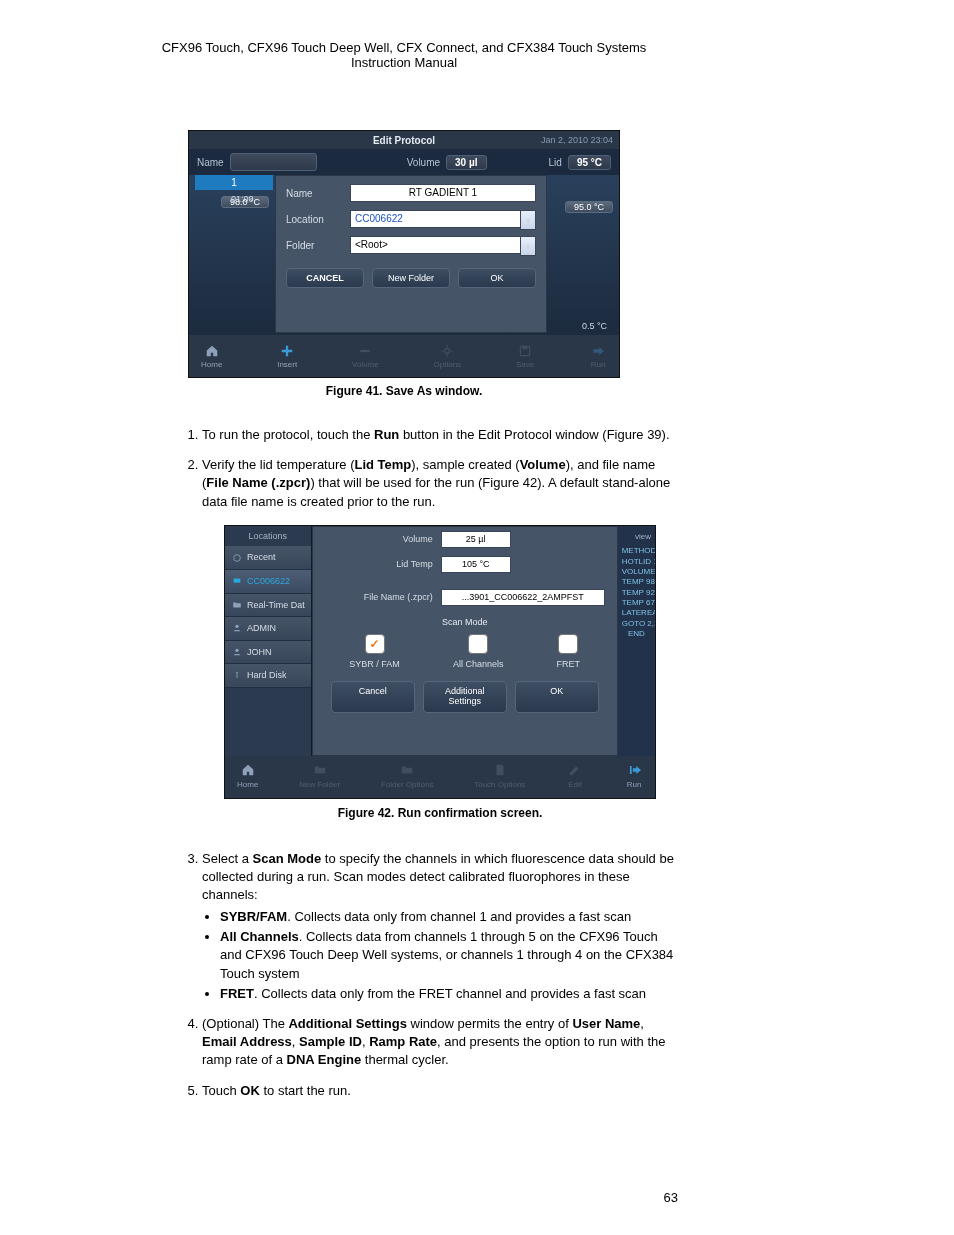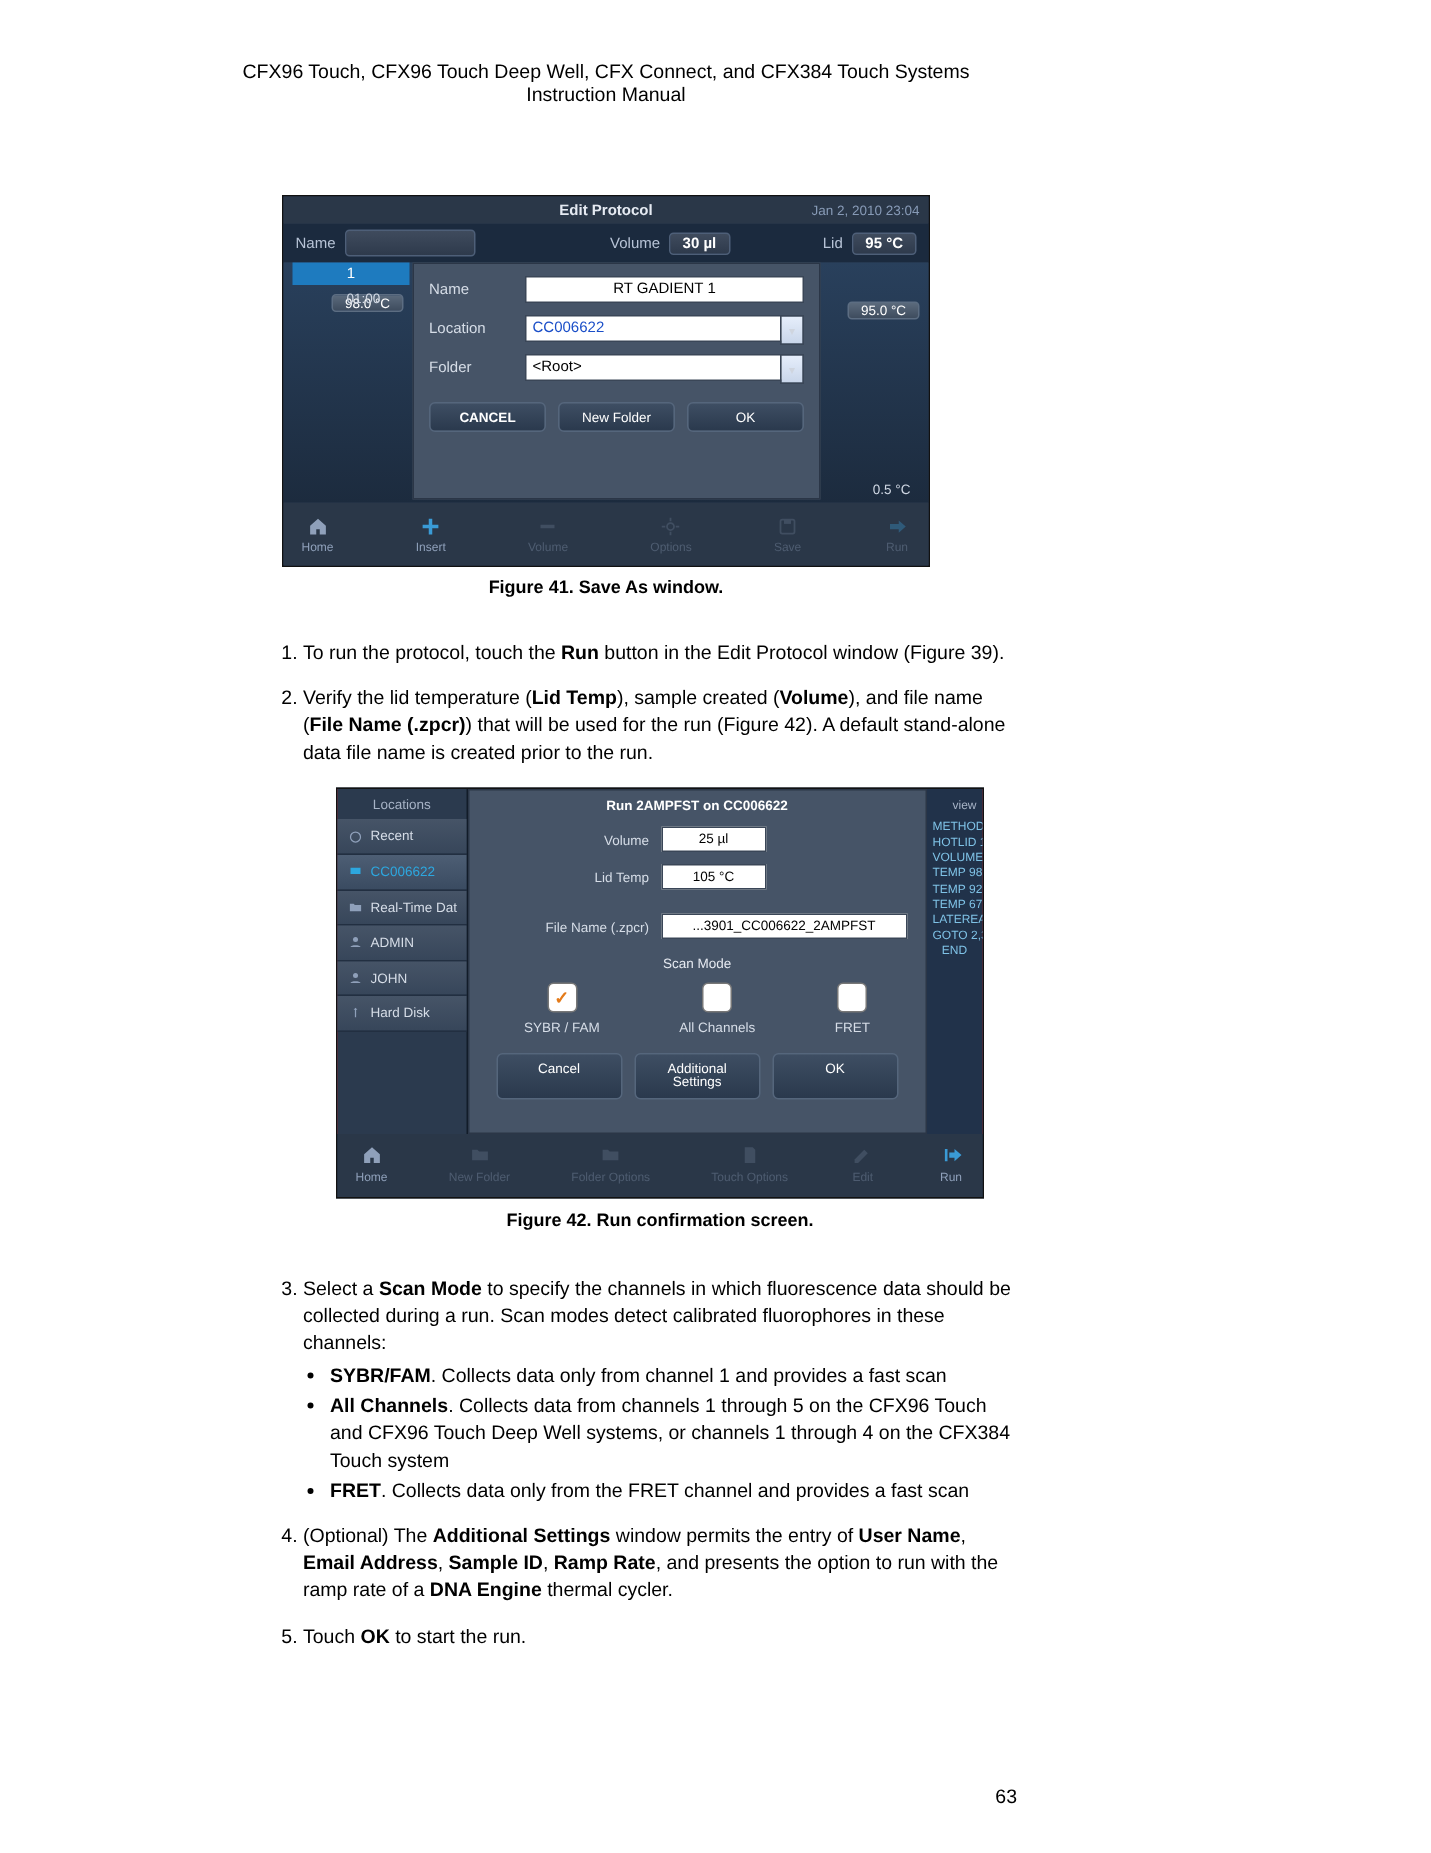--- a/index.html
+++ b/index.html
@@ -462,21 +462,20 @@
                   <span>JOHN</span>
                 </div>
               <div class="loc-item">
                   <svg class="loc-icon" viewBox="0 0 24 24">
                     <path fill="#8fa0ba" d="M11 3h2v14h-2zM9 5l3-3 3 3z"></path>
                   </svg>
                   <span>Hard Disk</span>
                 </div>
             </div>
             <div class="run-panel">
-              <div class="run-title">Run 2AMPFST on CC006622</div>
               <div class="rp-row">
                   <span class="rp-lbl">Volume</span>
                   <span class="rp-field">25 µl</span>
                 </div>
               <div class="rp-row">
                   <span class="rp-lbl">Lid Temp</span>
                   <span class="rp-field">105 °C</span>
                 </div>
               <div class="rp-row" style="margin-top:12px;">
                   <span class="rp-lbl">File Name (.zpcr)</span>

